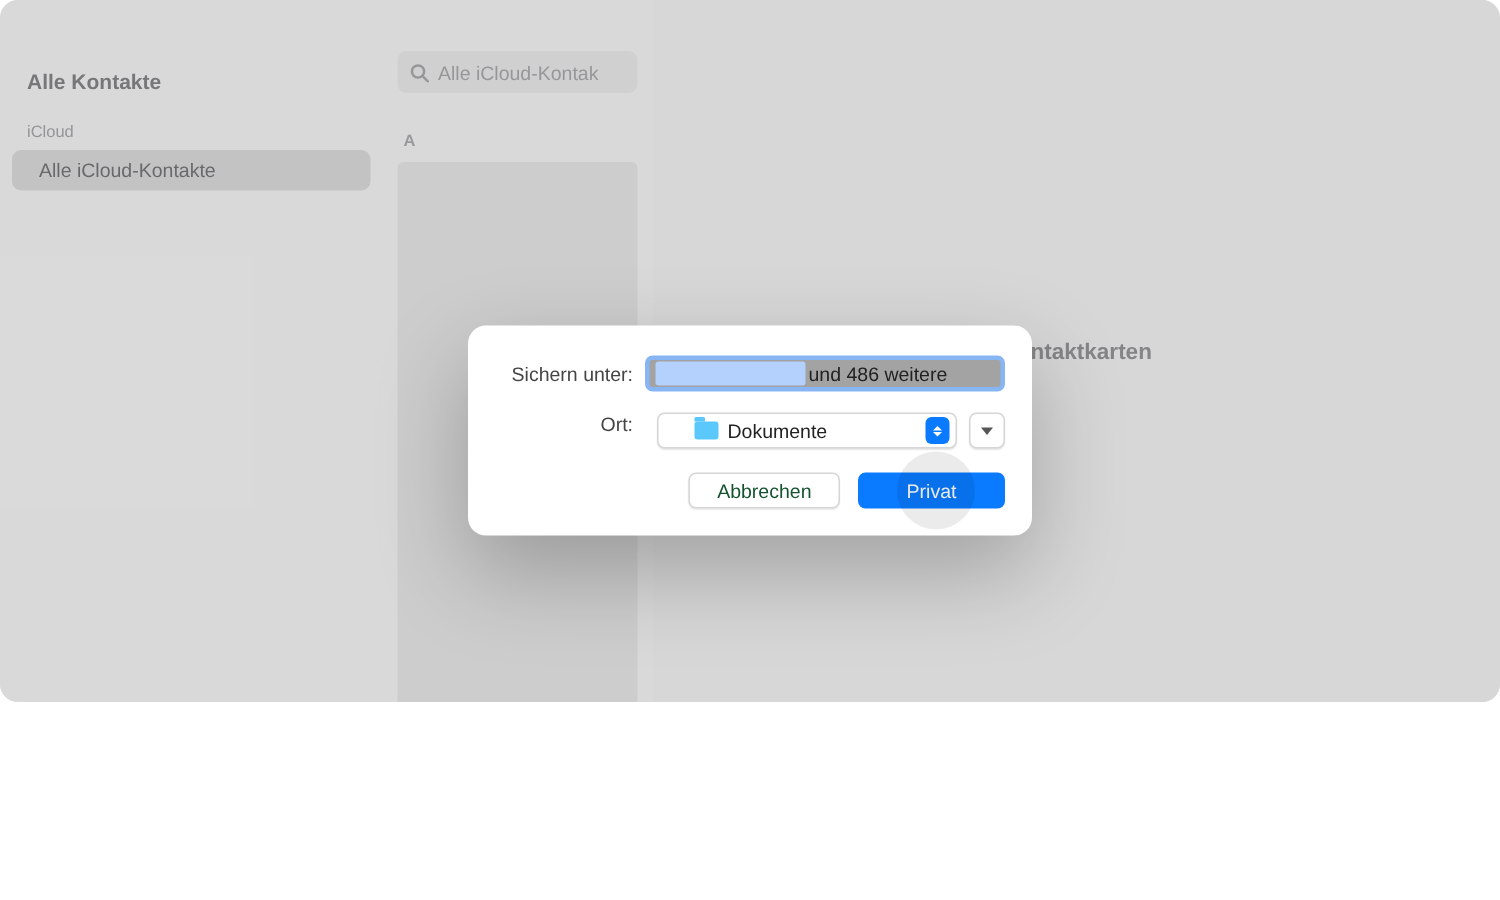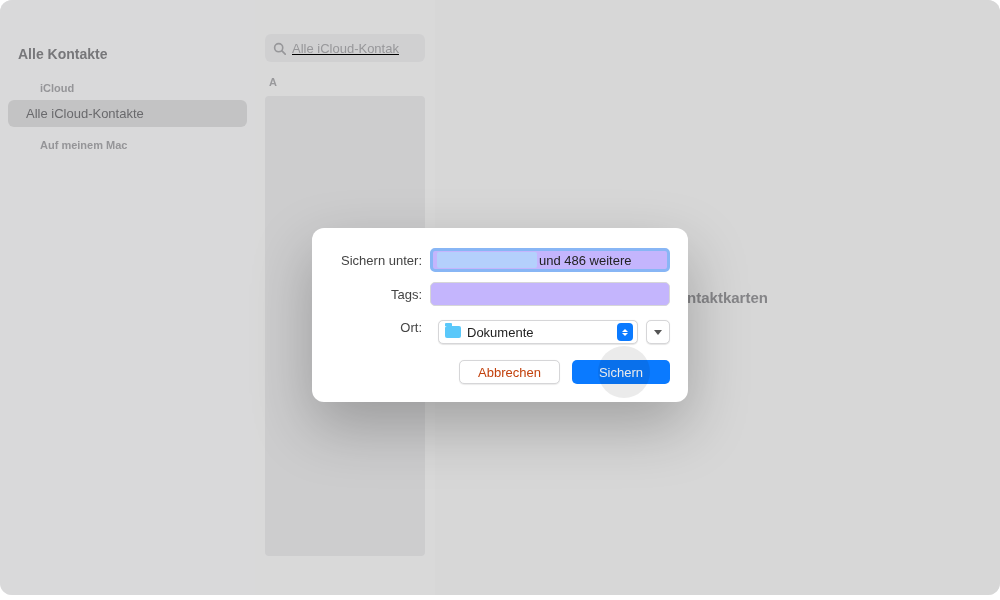--- a/index.html
+++ b/index.html
@@ -1,80 +1,79 @@
 <!DOCTYPE html>
 <html><head>
 <meta charset="utf-8">
 <style>
   * { box-sizing: border-box; margin: 0; padding: 0; font-family: -apple-system, "Helvetica Neue", Arial, sans-serif; }
   body { background: #fff; }
-  .frame { width: 1000px; height: 595px; position: relative; background: #e6e6e7; border-radius: 12px; overflow: hidden; margin: 0; }
+  .frame { width: 1000px; height: 468px; position: relative; background: #e6e6e7; border-radius: 12px; overflow: hidden; margin: 0; }
   .overlay { position: absolute; inset: 0; background: rgba(0,0,0,0.03); }
 
   .traffic { position: absolute; top: 13px; left: 16px; display: flex; gap: 8px; }
   .dot { width: 12px; height: 12px; border-radius: 50%; }
   .dot.red { background: #fe5f57; }
   .dot.yellow { background: #febc2e; }
   .dot.green { background: #28c840; }
 
   .sidebar { position: absolute; left: 0; top: 0; bottom: 0; width: 255px; background: rgba(225,225,226,1); padding-top: 42px; }
   .sidebar .title { font-size: 14px; font-weight: 600; color: #7b7b7e; padding: 4px 18px 10px; }
-  .sidebar .grouplabel { font-size: 11px; font-weight: 700; color: #9a9a9d; padding: 10px 18px 4px; margin-left: 22px; }
+  .sidebar .grouplabel { font-size: 11px; font-weight: 400; color: #9a9a9d; padding: 10px 18px 4px; }
   .sidebar .item { font-size: 13px; color: #7a7a7d; padding: 6px 18px; border-radius: 6px; margin: 2px 8px; }
   .sidebar .item.selected { background: rgba(0,0,0,0.10); color: #6d6d70; }
 
   .midcol { position: absolute; left: 255px; top: 0; bottom: 0; width: 180px; background: #e0e0e1; }
-  .searchwrap { margin: 34px 10px 8px; height: 28px; background: #d7d7d8; border-radius: 6px; display: flex; align-items: center; padding: 0 8px; gap: 6px; text-decoration: underline; }
+  .searchwrap { margin: 34px 10px 20px; height: 28px; background: #d7d7d8; border-radius: 6px; display: flex; align-items: center; padding: 0 8px; gap: 6px; }
   .searchwrap svg { flex: none; }
   .searchwrap .ph { font-size: 13px; color: #9c9c9f; white-space: nowrap; overflow: hidden; }
   .letterhdr { font-size: 11px; font-weight: 700; color: #9e9ea1; padding: 6px 14px 4px; }
   .listplaceholder { margin: 4px 10px; height: 460px; background: #d4d4d5; border-radius: 4px; }
 
   .detail { position: absolute; left: 435px; right: 0; top: 0; bottom: 0; background: #dedede; display: flex; align-items: center; justify-content: center; }
   .detail .dtext { font-size: 15px; font-weight: 600; color: #8a8a8d; }
 
-  .sheet { position: absolute; left: 312px; top: 228px; width: 376px; background: #fff; border-radius: 12px; box-shadow: 0 24px 60px rgba(0,0,0,0.25); padding: 20px 18px 18px; }
+  .sheet { position: absolute; left: 312px; top: 217px; width: 376px; background: #fff; border-radius: 12px; box-shadow: 0 24px 60px rgba(0,0,0,0.25); padding: 20px 18px 18px; }
   .row { display: flex; align-items: center; margin-bottom: 10px; }
   .lbl { width: 100px; text-align: right; font-size: 13px; color: #444; padding-right: 8px; }
-  .field { flex: 1; height: 24px; border: 1px solid #d6d6d8; border-radius: 5px; background: #c4b5fd; position: relative; font-size: 13px; display: flex; align-items: center; padding: 0 6px; color: #222; }
+  .field { flex: 1; height: 24px; border: 1px solid #d6d6d8; border-radius: 5px; background: #a3a3a3; position: relative; font-size: 13px; display: flex; align-items: center; padding: 0 6px; color: #222; }
   .field.focus { border: 3px solid #88b6f5; padding: 0 4px; }
   .field .sel { background: #b4d0fc; border-radius: 2px; height: 16px; width: 100px; margin-right: 2px; }
   .locrow { display: flex; align-items: flex-start; gap: 8px; margin: 14px 0 16px; }
-  .popup { flex: 1; height: 24px; border: 0.5px solid #d6d6d8; border-radius: 5px; background: #fff; display: flex; align-items: center; padding: 0 4px 0 6px; font-size: 13px; color: #222; box-shadow: 0 0.5px 1px rgba(0,0,0,0.1); }
+  .popup { flex: 1; height: 24px; border: 0.5px solid #d6d6d8; border-radius: 5px; background: #fff; display: flex; align-items: center; padding: 0 4px 0 24px; font-size: 13px; color: #222; box-shadow: 0 0.5px 1px rgba(0,0,0,0.1); }
   .popup .foldericon { width: 16px; height: 12px; background: #5ac8fa; border-radius: 2px; margin-right: 6px; position: relative; }
   .popup .foldericon::before { content: ""; position: absolute; top: -3px; left: 0; width: 7px; height: 3px; background: #5ac8fa; border-radius: 1px 1px 0 0; }
   .popup .stepper { margin-left: auto; width: 16px; height: 18px; background: #0a7aff; border-radius: 4px; display: flex; flex-direction: column; align-items: center; justify-content: center; gap: 1px; }
   .popup .stepper .tri { width: 0; height: 0; border-left: 3px solid transparent; border-right: 3px solid transparent; }
   .popup .stepper .up { border-bottom: 3px solid #fff; }
   .popup .stepper .down { border-top: 3px solid #fff; }
   .expand { width: 24px; height: 24px; border: 0.5px solid #d6d6d8; border-radius: 5px; background: #fff; display: flex; align-items: center; justify-content: center; box-shadow: 0 0.5px 1px rgba(0,0,0,0.1); }
   .expand .chev { width: 0; height: 0; border-left: 4px solid transparent; border-right: 4px solid transparent; border-top: 5px solid #555; }
 
   .btnrow { display: flex; justify-content: flex-end; gap: 12px; position: relative; }
   .btn { height: 24px; padding: 0 18px; border-radius: 5px; font-size: 13px; display: flex; align-items: center; justify-content: center; cursor: default; }
-  .btn.secondary { background: #fff; border: 0.5px solid #d6d6d8; color: #c2410c; box-shadow: 0 0.5px 1px rgba(0,0,0,0.08); text-align: center; }
+  .btn.secondary { background: #fff; border: 0.5px solid #d6d6d8; color: #14532d; box-shadow: 0 0.5px 1px rgba(0,0,0,0.08); text-align: center; }
   .btn.primary { background: #0a7aff; color: #fff; min-width: 98px; }
   .cursorhint { position: absolute; right: 20px; top: -14px; width: 52px; height: 52px; border-radius: 50%; background: rgba(0,0,0,0.08); pointer-events: none; }
 </style>
 </head>
 <body>
 
 <div class="frame">
 
   <div class="traffic">
     <div class="dot red"></div>
     <div class="dot yellow"></div>
     <div class="dot green"></div>
   </div>
 
   <div class="sidebar">
     <div class="title">Alle Kontakte</div>
     <div class="grouplabel">iCloud</div>
     <div class="item selected"><span>Alle iCloud-Kontakte</span></div>
-    <div class="grouplabel">Auf meinem Mac</div>
   </div>
 
   <div class="midcol">
     <div class="searchwrap">
       <svg width="13" height="13" viewBox="0 0 16 16">
           <circle cx="7" cy="7" r="5" fill="none" stroke="#9c9c9f" stroke-width="2"></circle>
           <line x1="11" y1="11" x2="15" y2="15" stroke="#9c9c9f" stroke-width="2" stroke-linecap="round"></line>
         </svg>
       <span class="ph">Alle iCloud-Kontak</span>
     </div>
@@ -89,42 +88,38 @@
   <div class="overlay"></div>
 
   <div class="sheet">
     <div class="row">
       <div class="lbl">Sichern unter:</div>
       <div class="field focus">
         <span class="sel"></span>
         <span>und 486 weitere</span>
       </div>
     </div>
-    <div class="row">
-      <div class="lbl">Tags:</div>
-      <div class="field"></div>
-    </div>
     <div class="locrow">
       <div class="lbl">Ort:</div>
       <div class="popup">
         <span class="foldericon"></span>
         <span>Dokumente</span>
         <span class="stepper">
           <span class="tri up"></span>
             <span class="tri down"></span>
         </span>
       </div>
       <div class="expand">
         <span class="chev"></span>
       </div>
     </div>
     <div class="btnrow">
       <div class="cursorhint"></div>
       <div class="btn secondary">
           <span>Abbrechen</span>
         </div>
       <div class="btn primary">
-          <span>Sichern</span>
+          <span>Privat</span>
         </div>
     </div>
   </div>
 
 </div>
 
 </body></html>

